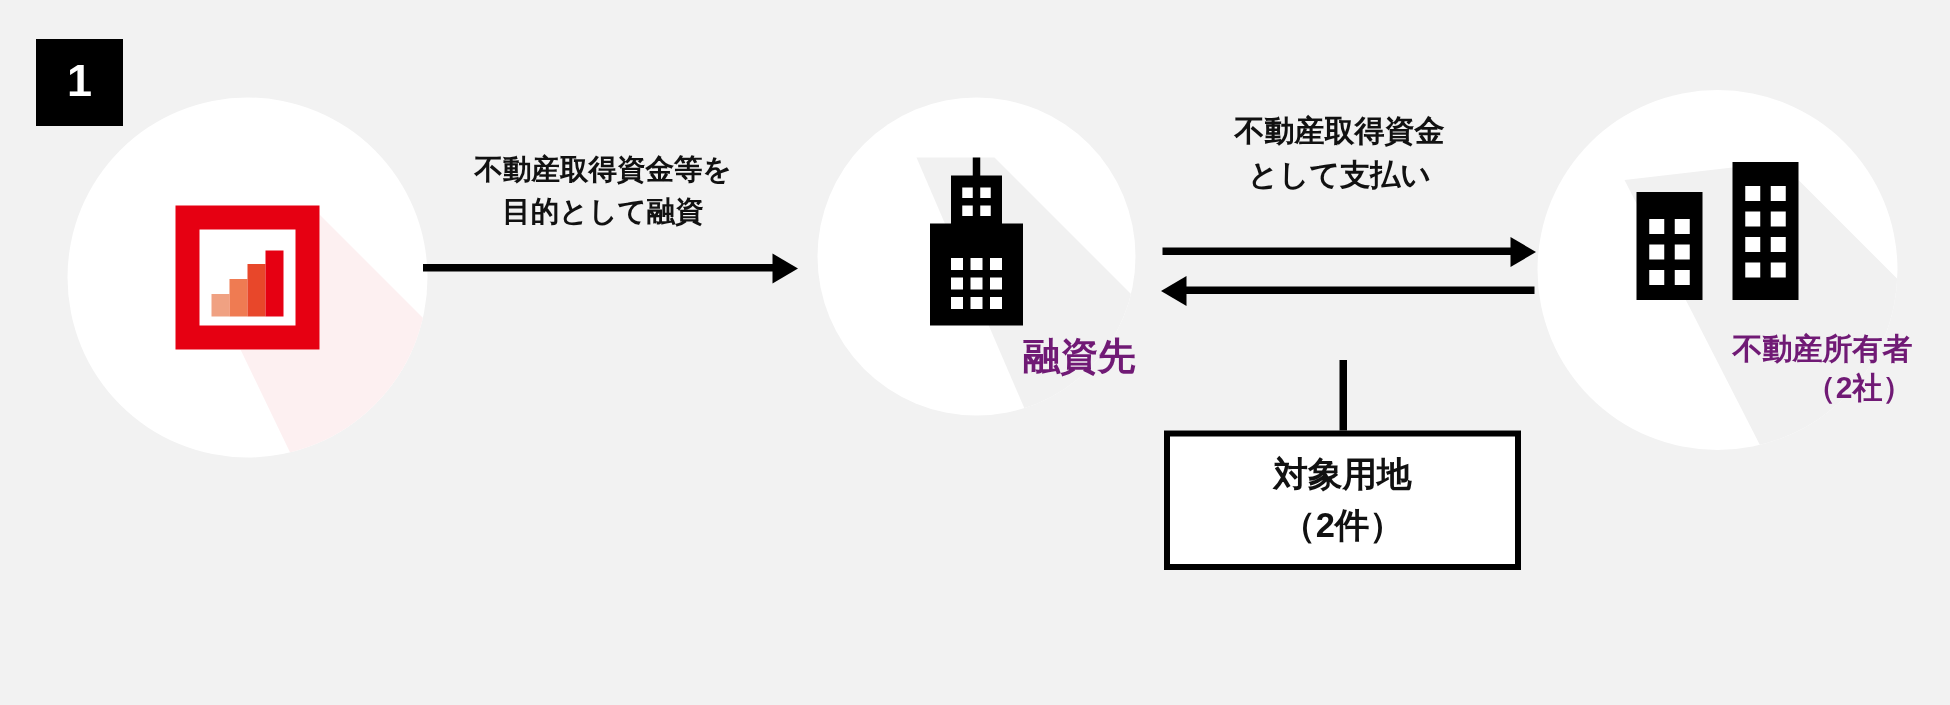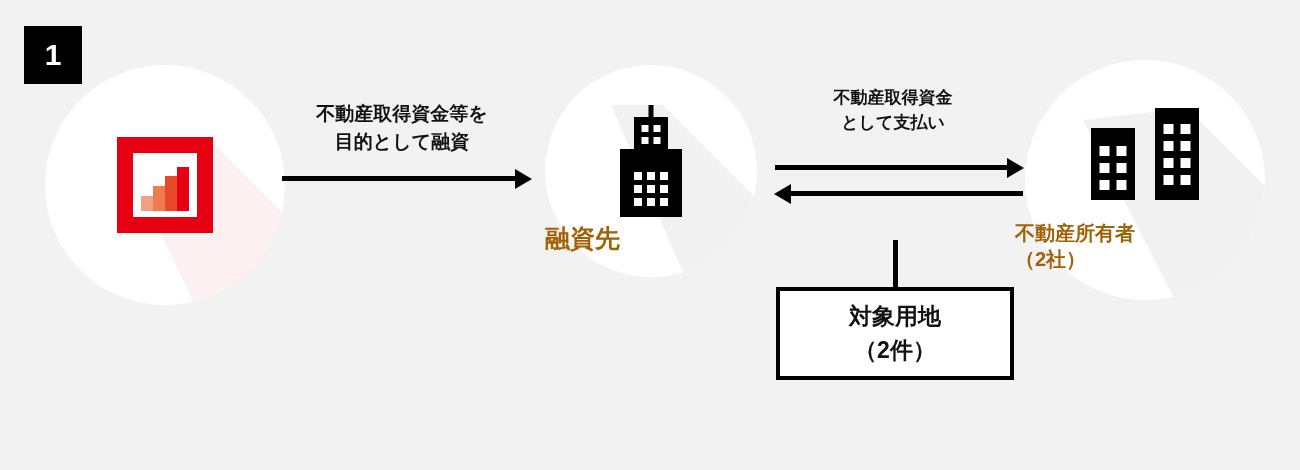--- a/index.html
+++ b/index.html
@@ -167,23 +167,23 @@
     grid-template-columns: repeat(2, 10px);
     gap: 7px;
   }
   .office.short .owin { top: 18px; grid-auto-rows: 10px; }
   .office.tall  .owin { top: 16px; grid-auto-rows: 10px; }
   .office .owin i { display: block; background: #fff; }
 
   
   .node-label {
     position: absolute;
-    text-align: left;
+    text-align: right;
     font-weight: 700;
-    color: #a16207;
+    color: #701a75;
     line-height: 1.3;
     white-space: pre-line;
   }
   .label-mid   { left: 545px;  top: 222px; width: 212px; font-size: 25px; }
   .label-right { left: 1015px; top: 220px; width: 260px; font-size: 20px; }
 
   
   .arrow {
     position: absolute;
     height: 5px;
@@ -216,21 +216,21 @@
   
   .edge-label {
     position: absolute;
     text-align: center;
     font-weight: 700;
     color: #111111;
     line-height: 1.45;
     white-space: pre-line;
   }
   .edge-label-a { left: 272px; top: 100px; width: 260px; font-size: 19px; }
-  .edge-label-b { left: 768px; top: 86px;  width: 250px; font-size: 17px; }
+  .edge-label-b { left: 768px; top: 74px;  width: 250px; font-size: 20px; }
   .edge-label-c { left: 840px; top: 208px; width: 120px; font-size: 18px; }
 
   
   .connector {
     position: absolute;
     left: 893px;
     top: 240px;
     width: 5px;
     height: 48px;
     background: #000000;

